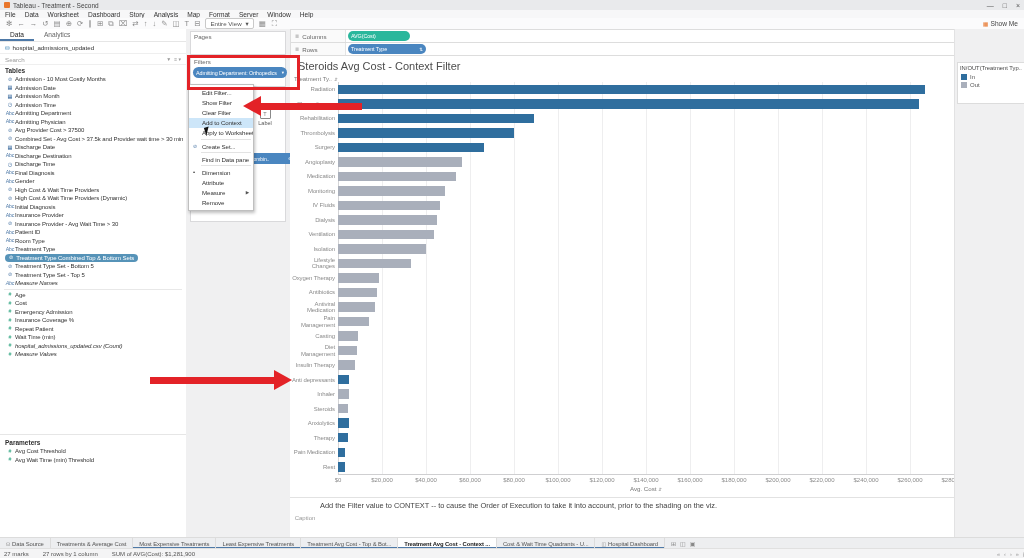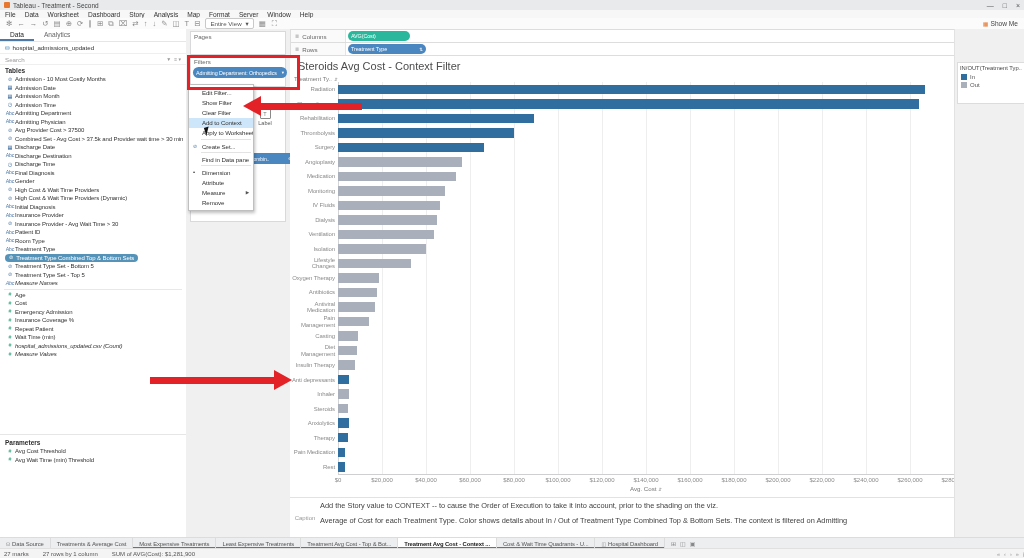--- a/index.html
+++ b/index.html
@@ -570,22 +570,21 @@
         <div class="tick-label" style="left: 620px;">$260,000</div>
         <div class="tick-label" style="left: 664px;">$280,000</div>
       </div>
     <div id="axis-title">
       <span>Avg. Cost</span>
       <span style="font-size:4.5px;color:#999;">⇵</span>
     </div>
     <div id="caption">
       <div class="caption-label">Caption</div>
       <div class="caption-body" id="caption-body">
-          <p>Add the Story value to CONTEXT -- to cause the Order of Execution to take it into account, prior to the shading on the viz.</p>
-          <p>Average of Cost for each Treatment Type.  Color shows details about In / Out of Treatment Type Combined Top &amp; Bottom Sets. The context is filtered on Admitting</p>
+          <p>Add the Filter value to CONTEXT -- to cause the Order of Execution to take it into account, prior to the shading on the viz.</p>
         </div>
     </div>
   </div>
 
   <div class="legend-col">
     <div id="legend-card">
       <div class="legend-title">IN/OUT(Treatment Typ..</div>
       <div id="legend-items">
           <div class="legend-item">
             <span class="legend-chip" style="background: rgb(47, 110, 158);"></span>

